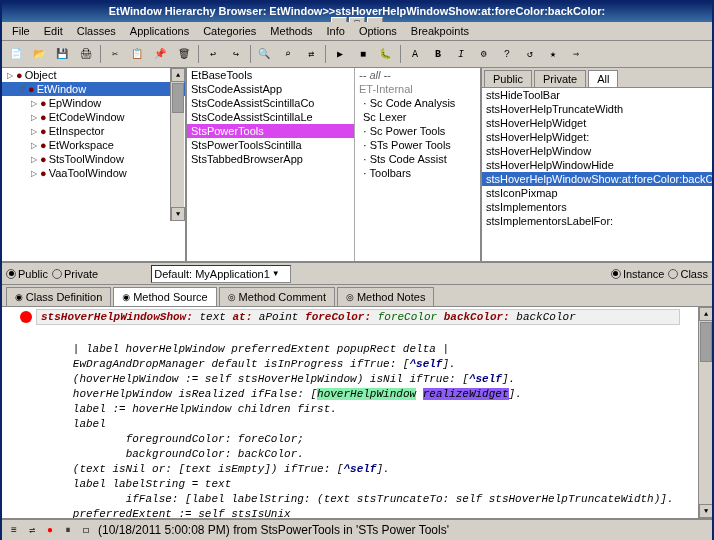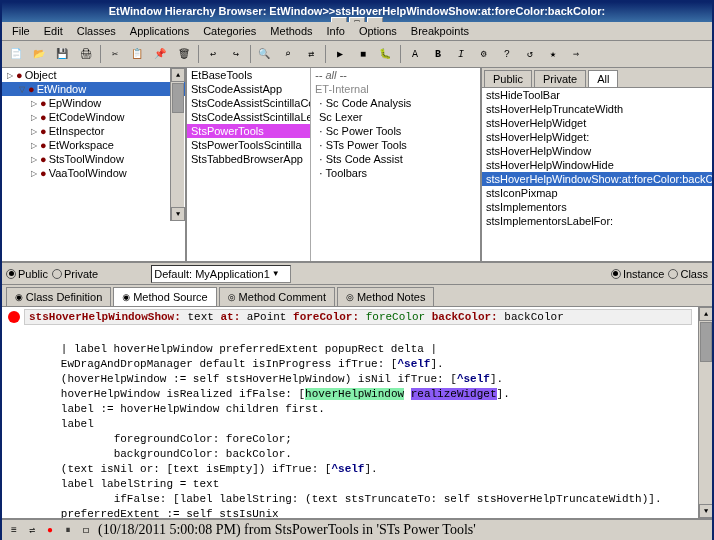--- a/index.html
+++ b/index.html
@@ -145,21 +145,21 @@
     }
     
     
     .middle-panel {
       flex: 1;
       display: flex;
       border-right: 2px solid #888;
       overflow: hidden;
     }
     .mid-left {
-      width: 124px;
+      width: 168px;
       border-right: 1px solid #aaa;
       background: white;
       overflow-y: auto;
     }
     .mid-right {
       flex: 1;
       background: white;
       overflow-y: auto;
     }
     .mid-item {
@@ -305,21 +305,22 @@
     
     .code-area {
       flex: 1;
       background: white;
       overflow: hidden;
       display: flex;
     }
     .code-content {
       flex: 1;
       overflow: auto;
-      padding: 2px 6px;
+      padding: 2px 18px;
+      font-style: italic;
     }
     .code-line {
       font-family: 'Courier New', monospace;
       font-size: 11px;
       line-height: 15px;
       white-space: pre;
     }
     .kw-self { color: #000080; font-weight: bold; }
     .highlight-yellow { background-color: #86efac; }
     .highlight-green { background-color: #8b5cf6; }
@@ -341,22 +342,22 @@
     }
     .status-icon {
       width: 16px;
       height: 16px;
       display: flex;
       align-items: center;
       justify-content: center;
       font-size: 10px;
     }
     .status-text {
-      font-family: Liberation Serif, serif;
-      font-size: 14px;
+      font-family: Liberation Sans, sans-serif;
+      font-size: 12px;
     }
     
     
     ::-webkit-scrollbar { width: 14px; height: 14px; }
     ::-webkit-scrollbar-track { background: #d4d0c8; }
     ::-webkit-scrollbar-thumb { background: #a0a0a0; border: 1px solid #888; }
     .scroll-btn {
       width: 14px;
       height: 14px;
       background: #d4d0c8;

